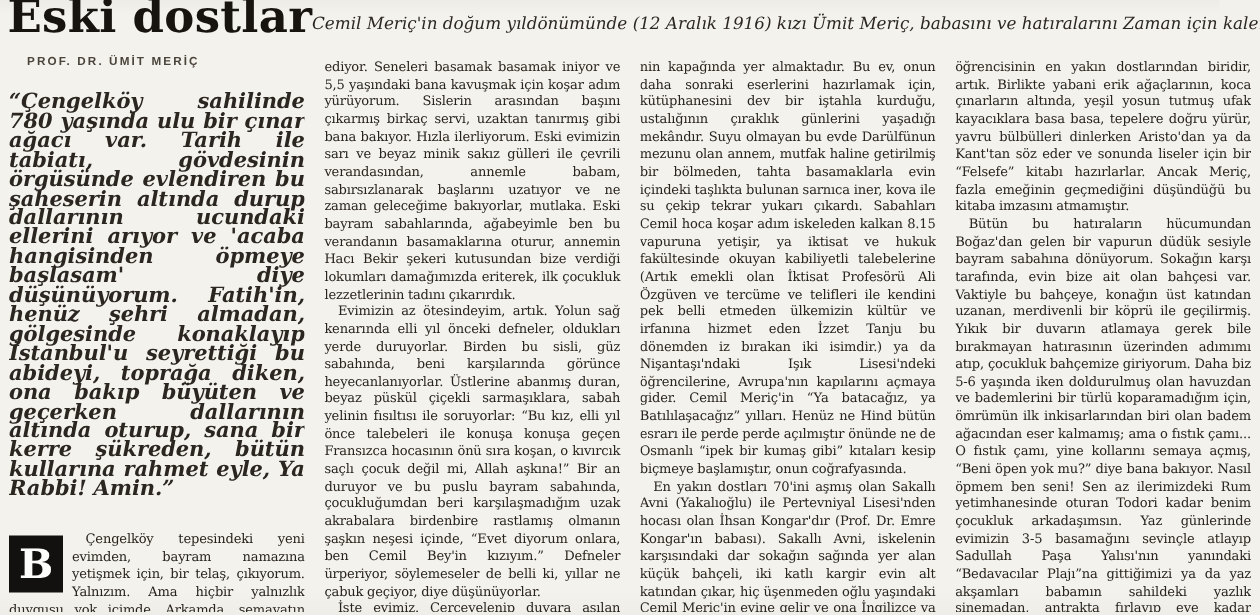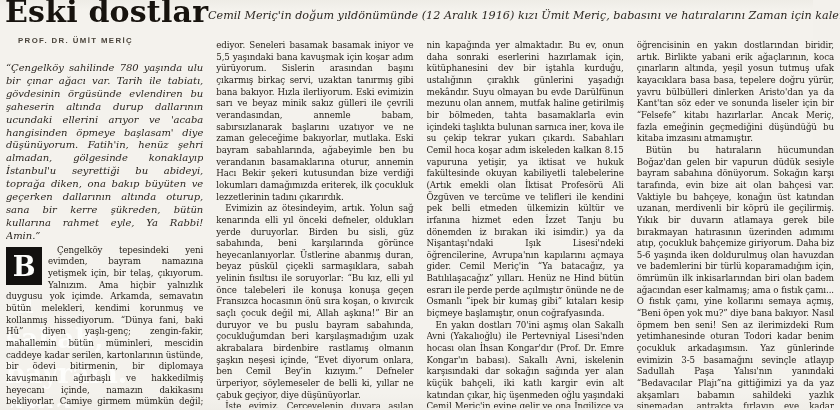--- a/index.html
+++ b/index.html
@@ -35,22 +35,22 @@
   .col{flex:1 1 0;overflow:hidden;}
   .col:first-child{padding-top:22px;}
   .para{
     margin:0;font-size:8.7px;line-height:11.65px;
     text-align:justify;color:#28231c;letter-spacing:-0.1px;
     word-spacing:-0.2px;
   }
   .para.indent{text-indent:9px;}
   .para.flush{text-indent:0;}
   .para.epigraph{
-    font-style:italic;font-size:10px;line-height:12.9px;
-    margin-bottom:2px;color:#2b2620;letter-spacing:-0.05px;
+    font-style:italic;font-size:14px;line-height:12.9px;
+    margin-bottom:22px;color:#2b2620;letter-spacing:-0.05px;font-weight:bold;
   }
   .dropcap{
     float:left;width:36px;height:36px;margin:2px 6px 1px 0;
     background:#13110f;color:#fdfdfb;
     font-family:"DejaVu Serif",serif;font-weight:bold;
     font-size:27px;line-height:35px;text-align:center;
   }
 </style>
 </head>
 <body>

